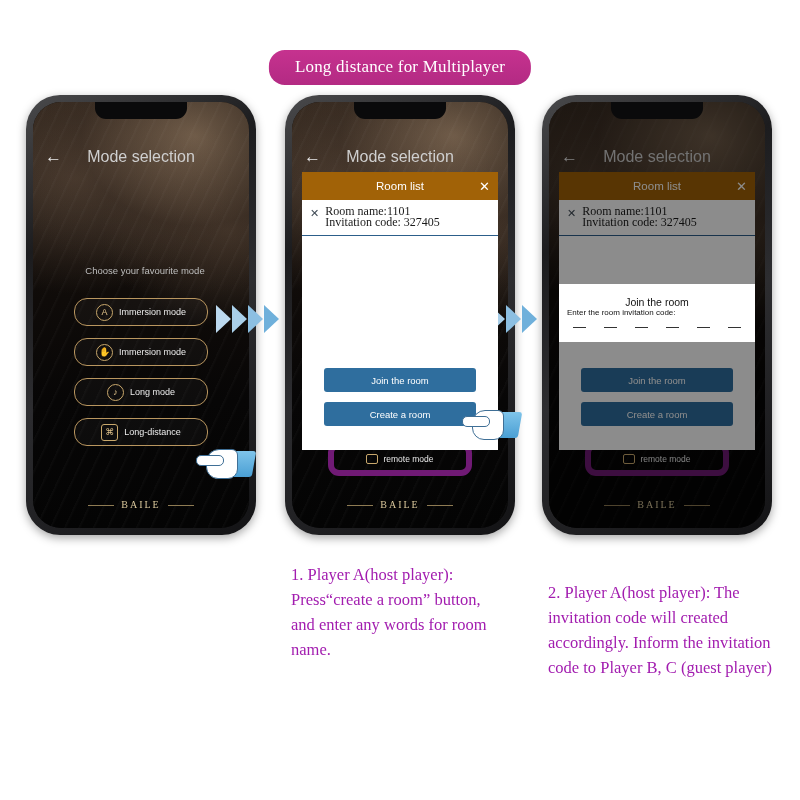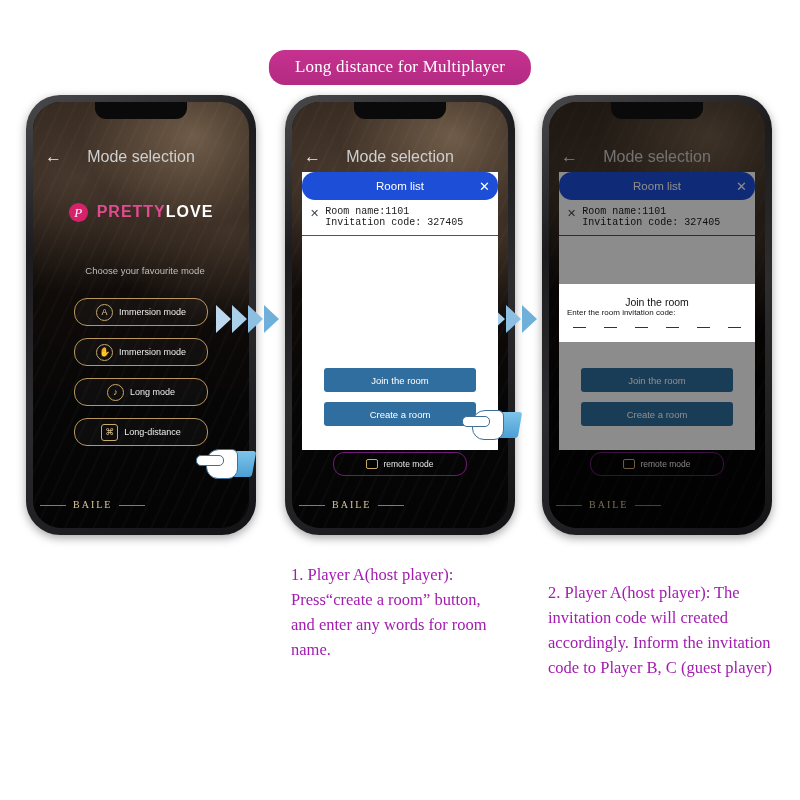--- a/index.html
+++ b/index.html
@@ -194,21 +194,21 @@
     color: #ececec;
     font-size: 9px;
     font-family: "Liberation Sans", sans-serif;
   }
 
   .baile {
     position: absolute;
     bottom: 18px;
     left: 0;
     right: 0;
-    text-align: left;
+    text-align: center;
     color: #d9c79b;
     font-size: 10px;
     letter-spacing: 2px;
     z-index: 10;
     font-family: "Liberation Serif", serif;
   }
   .baile::before, .baile::after {
     content: "";
     display: inline-block;
     width: 26px;
@@ -223,21 +223,21 @@
     bottom: 52px;
     left: 0;
     right: 0;
     z-index: 10;
     display: flex;
     justify-content: center;
   }
   .remote-bar .rb {
     width: 132px;
     height: 22px;
-    border: 1px solid #701a75;
+    border: 6px solid #701a75;
     border-radius: 11px;
     display: flex;
     align-items: center;
     justify-content: center;
     gap: 5px;
     color: #e8e8e8;
     font-size: 8.5px;
     font-family: "Liberation Sans", sans-serif;
   }
   .remote-bar .rb .ic {
@@ -253,29 +253,28 @@
     right: 10px;
     top: 70px;
     bottom: 78px;
     background: #ffffff;
     z-index: 30;
     display: flex;
     flex-direction: column;
   }
   .dialog .dlg-head {
     height: 28px;
-    background: #1d4ed8;
+    background: #a16207;
     color: #ffffff;
     display: flex;
     align-items: center;
     justify-content: center;
     position: relative;
     font-size: 11.5px;
     font-family: "Liberation Sans", sans-serif;
-    border-radius: 13px;
   }
   .dialog .dlg-head .x {
     position: absolute;
     right: 8px;
     top: 50%;
     transform: translateY(-50%);
     font-size: 13px;
     line-height: 1;
   }
   .dialog .room-row {
@@ -286,24 +285,24 @@
     border-bottom: 1px solid #2c5e8a;
     background: #ffffff;
   }
   .dialog .room-row .rx {
     color: #3f4a55;
     font-size: 11px;
     line-height: 12px;
     padding-top: 1px;
   }
   .dialog .room-row .rtxt {
-    font-size: 10px;
+    font-size: 12px;
     color: #1a1a1a;
     line-height: 11px;
-    font-family: Liberation Mono, monospace;
+    font-family: Liberation Serif, serif;
   }
   .dialog .dlg-body { flex: 1; background: #ffffff; }
   .dialog .dlg-actions {
     padding: 0 22px 24px 22px;
   }
   .btn-blue {
     height: 24px;
     border-radius: 3px;
     background: #2f6e9e;
     color: #ffffff;
@@ -428,24 +427,20 @@
 <div class="phone" id="phone1">
   <div class="screen">
     <div class="app-bg"></div>
     <div class="notch"></div>
 
     <div class="topbar">
       <div class="back-arrow">←</div>
       <div class="title">Mode selection</div>
     </div>
 
-    <div class="brand">
-      <span class="logo-mark">P</span>
-      <span class="brand-text"><span class="pink">PRETTY</span><span>LOVE</span></span>
-    </div>
 
     <div class="choose-text">Choose your favourite mode</div>
 
     <div class="modes">
       <div class="mode-btn">
         <span class="m-icon">A</span>
         <span class="m-label">Immersion mode</span>
       </div>
       <div class="mode-btn">
         <span class="m-icon">✋</span>

